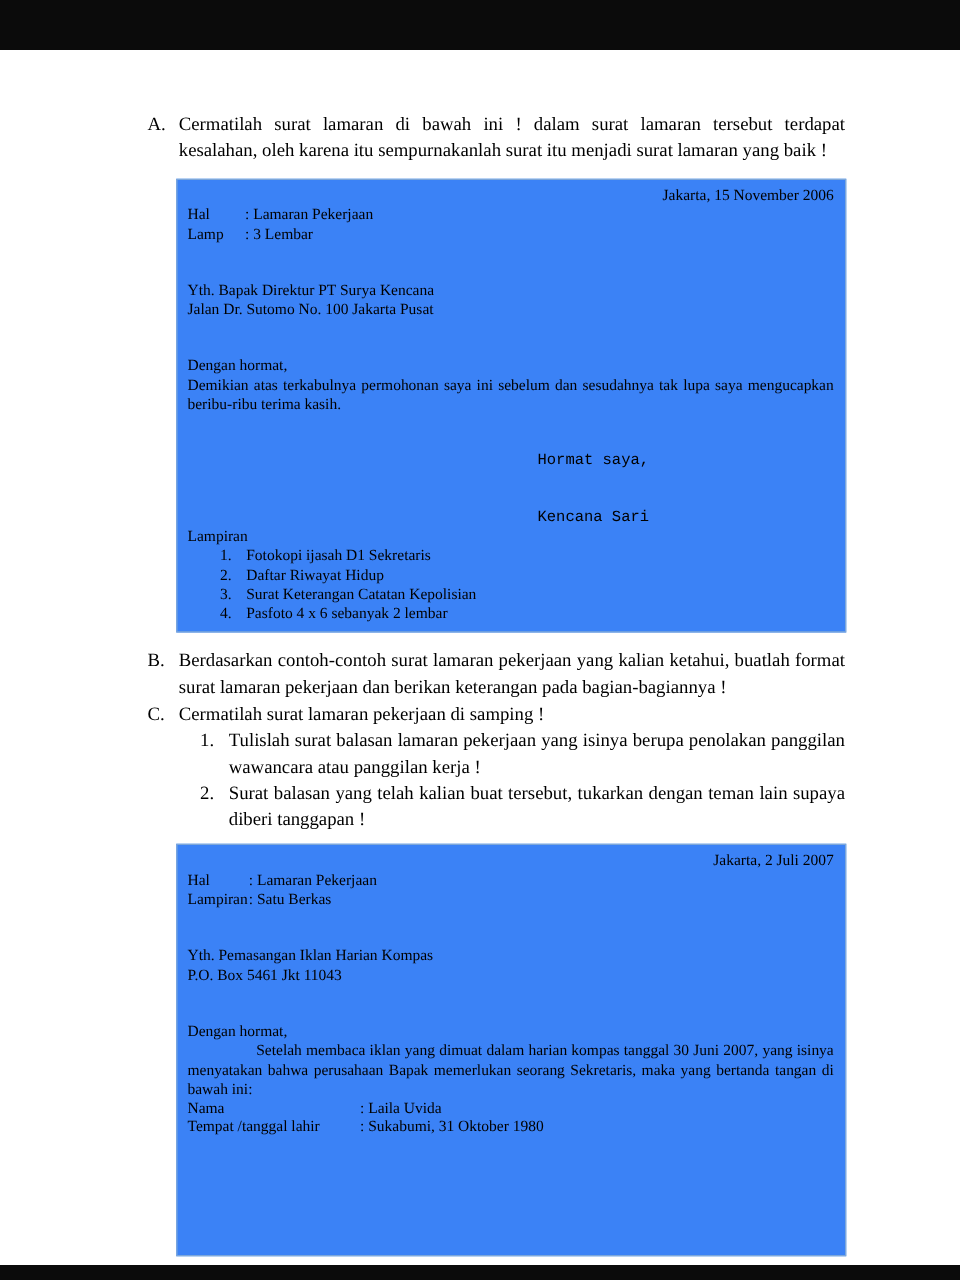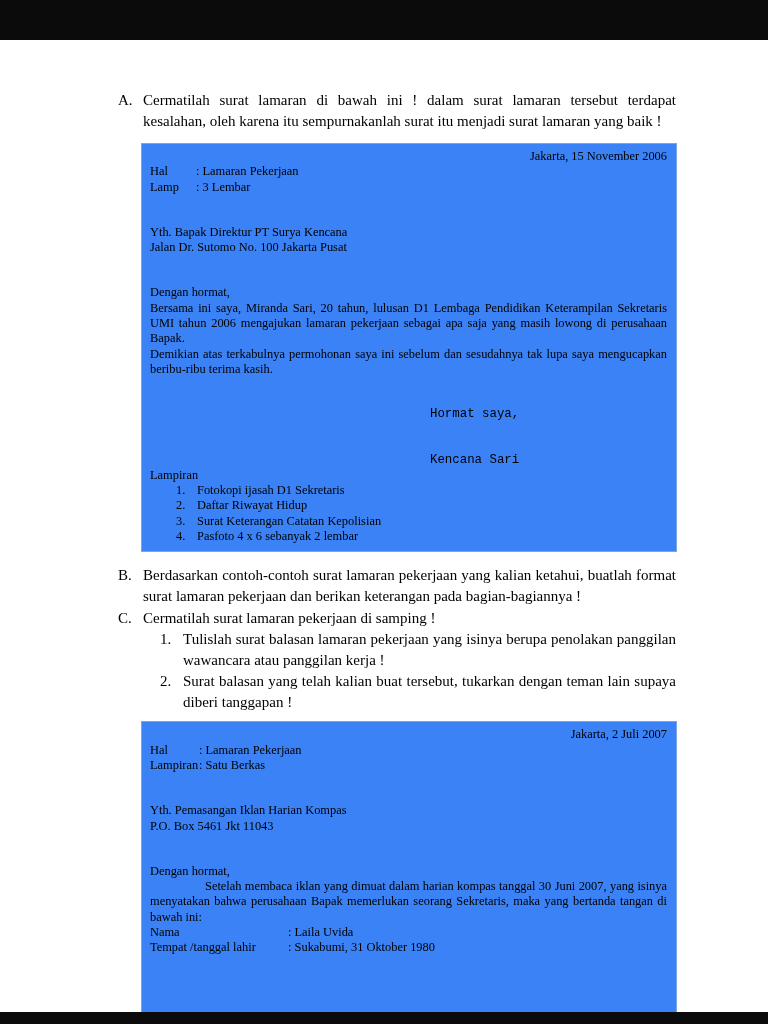--- a/index.html
+++ b/index.html
@@ -76,21 +76,20 @@
         </div>
         <div class="meta-row">
           <span class="meta-label-1">Lamp</span>
           <span>: 3 Lembar</span>
         </div>
         <div class="gap-2"></div>
         <div>Yth. Bapak Direktur PT Surya Kencana</div>
         <div>Jalan Dr. Sutomo No. 100 Jakarta Pusat</div>
         <div class="gap-2"></div>
         <div>Dengan hormat,</div>
-        <div class="para">Bersama ini saya, Miranda Sari, 20 tahun, lulusan D1 Lembaga Pendidikan Keterampilan Sekretaris UMI tahun 2006 mengajukan lamaran pekerjaan sebagai apa saja yang masih lowong di perusahaan Bapak.</div>
         <div class="para">Demikian atas terkabulnya permohonan saya ini sebelum dan sesudahnya tak lupa saya mengucapkan beribu-ribu terima kasih.</div>
         <div class="gap-2"></div>
         <div class="closing-block">Hormat saya,</div>
         <div class="gap-2"></div>
         <div class="closing-block">Kencana Sari</div>
         <div>Lampiran</div>
         <div class="num-list">
           <div class="num-item">
             <span class="num-item-num">1.</span>
             <span>Fotokopi ijasah D1 Sekretaris</span>

